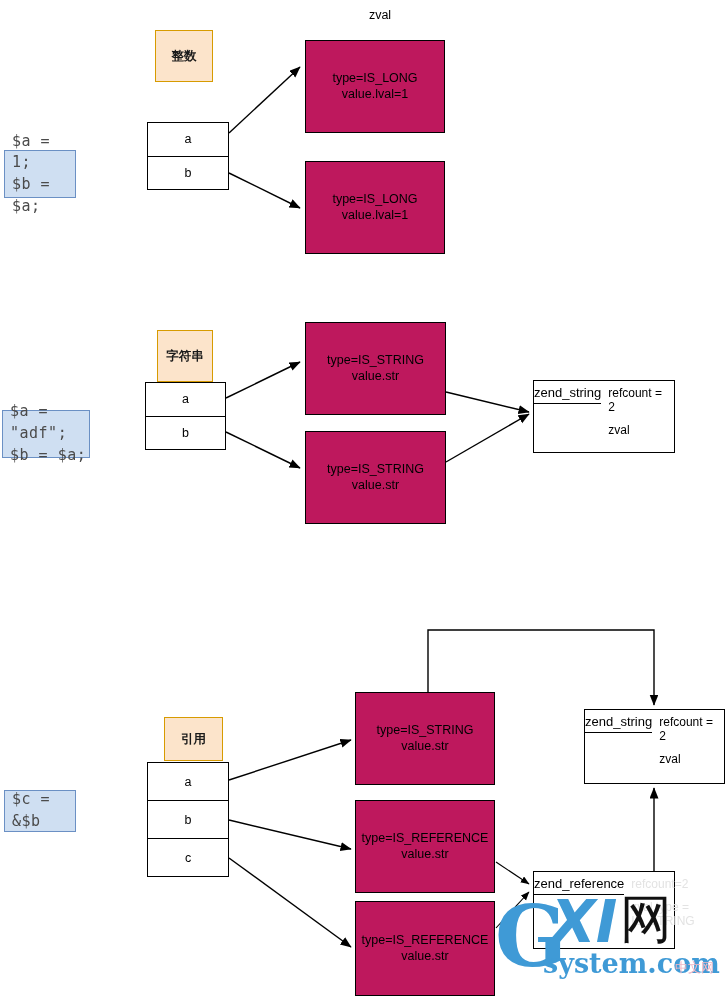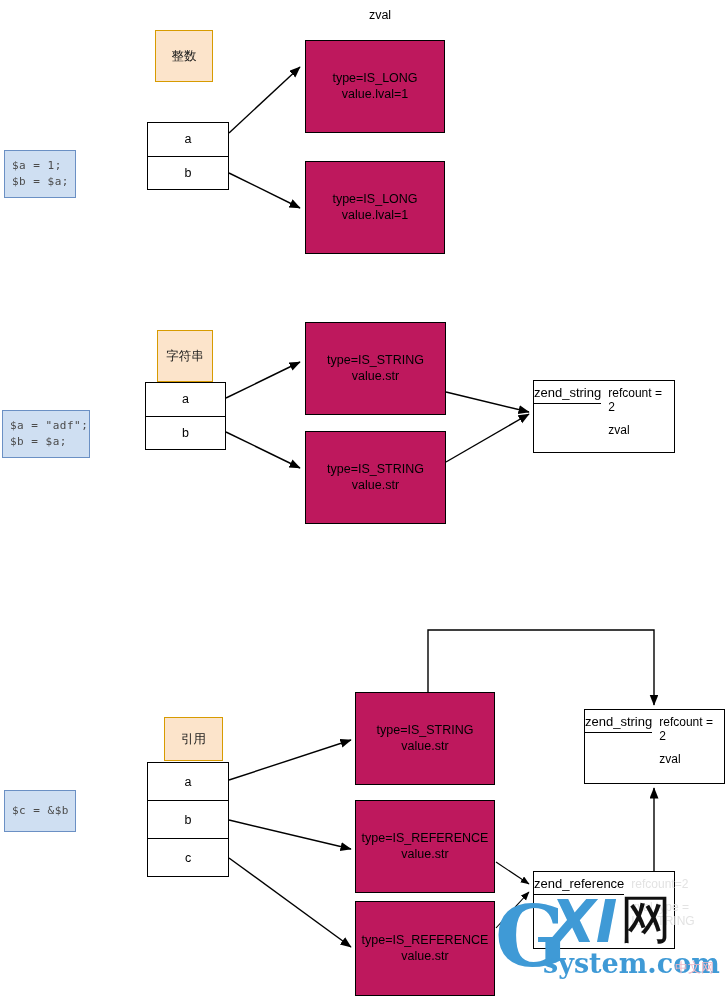--- a/index.html
+++ b/index.html
@@ -43,32 +43,33 @@
     position: absolute;
     box-sizing: border-box;
     background: #fce4cb;
     border: 1.6px solid #d79b00;
     display: flex;
     align-items: center;
     justify-content: center;
     font-size: 12.5px;
     color: #1a1a1a;
     font-family: "DejaVu Sans", sans-serif;
+    font-weight: bold;
   }
   .code-box {
     position: absolute;
     box-sizing: border-box;
     background: #cfdff2;
     border: 1.5px solid #6b90c4;
     display: flex;
     flex-direction: column;
     justify-content: center;
     padding-left: 7px;
     font-family: "DejaVu Sans Mono", monospace;
-    font-size: 11px;
+    font-size: 15px;
     color: #4b4b4b;
     line-height: 1.45;
     letter-spacing: 0.5px;
   }
   .var-table {
     position: absolute;
     box-sizing: border-box;
     border: 1.4px solid #000000;
     background: #ffffff;
     display: flex;

